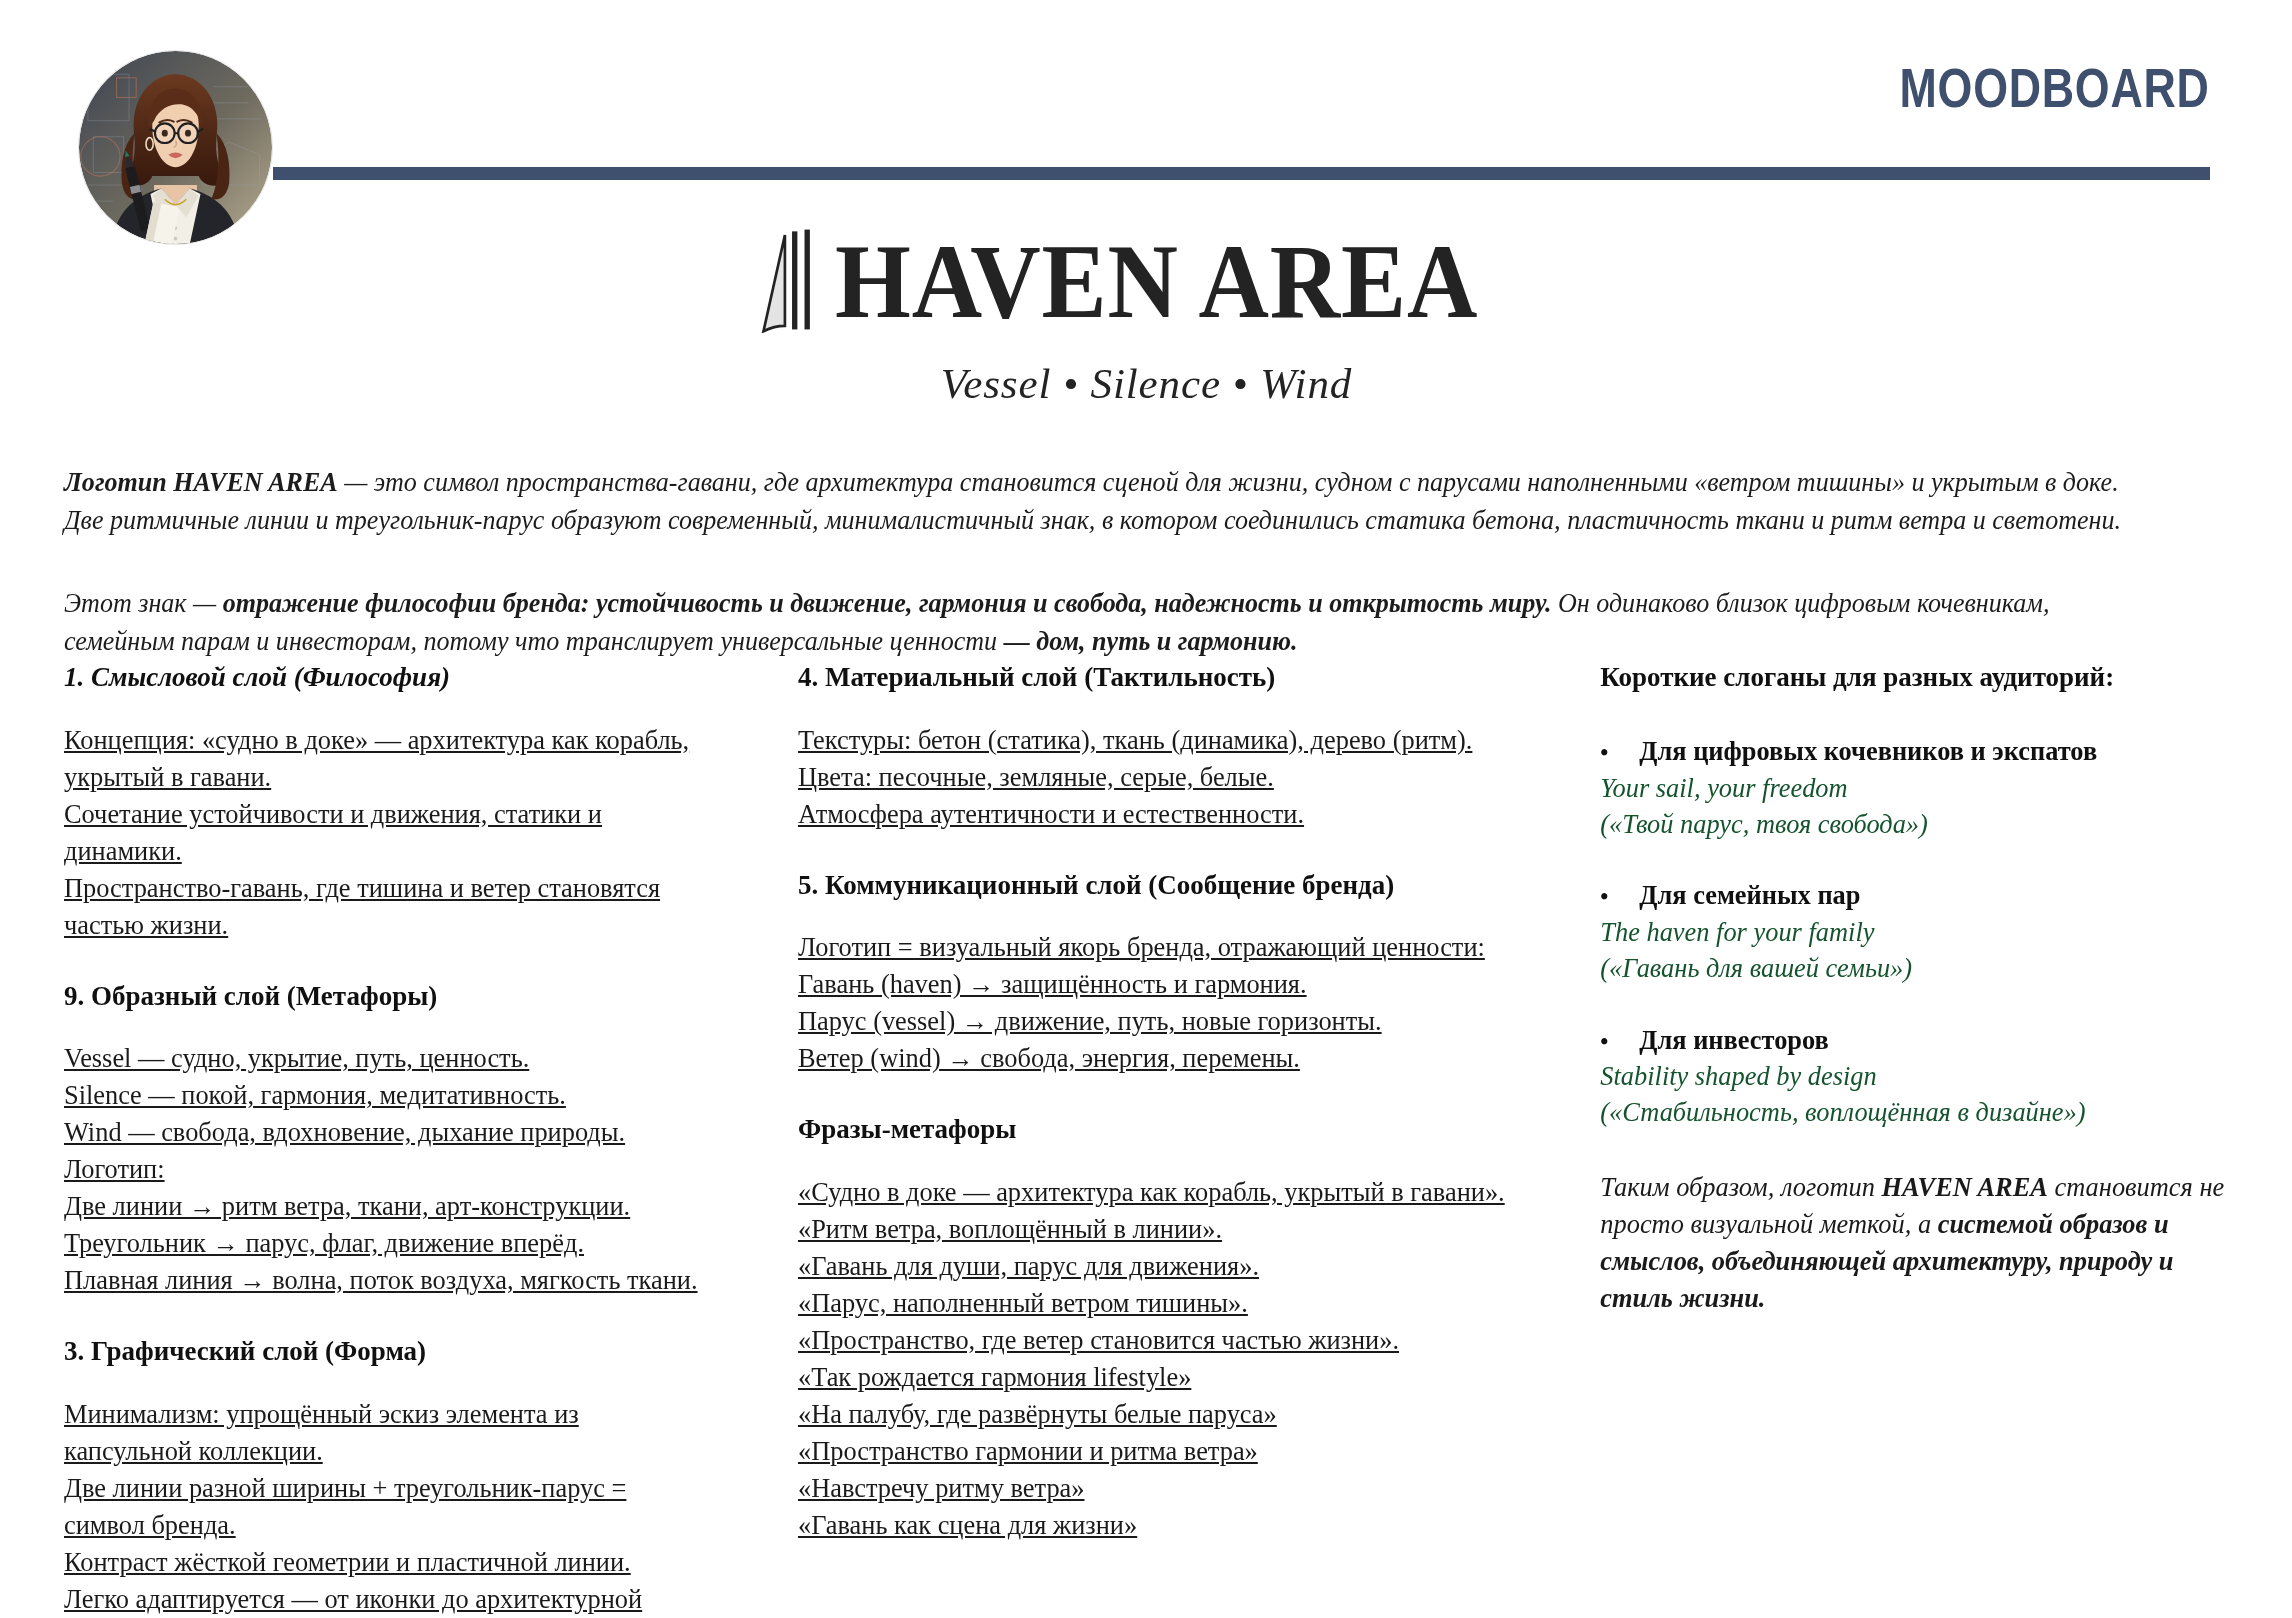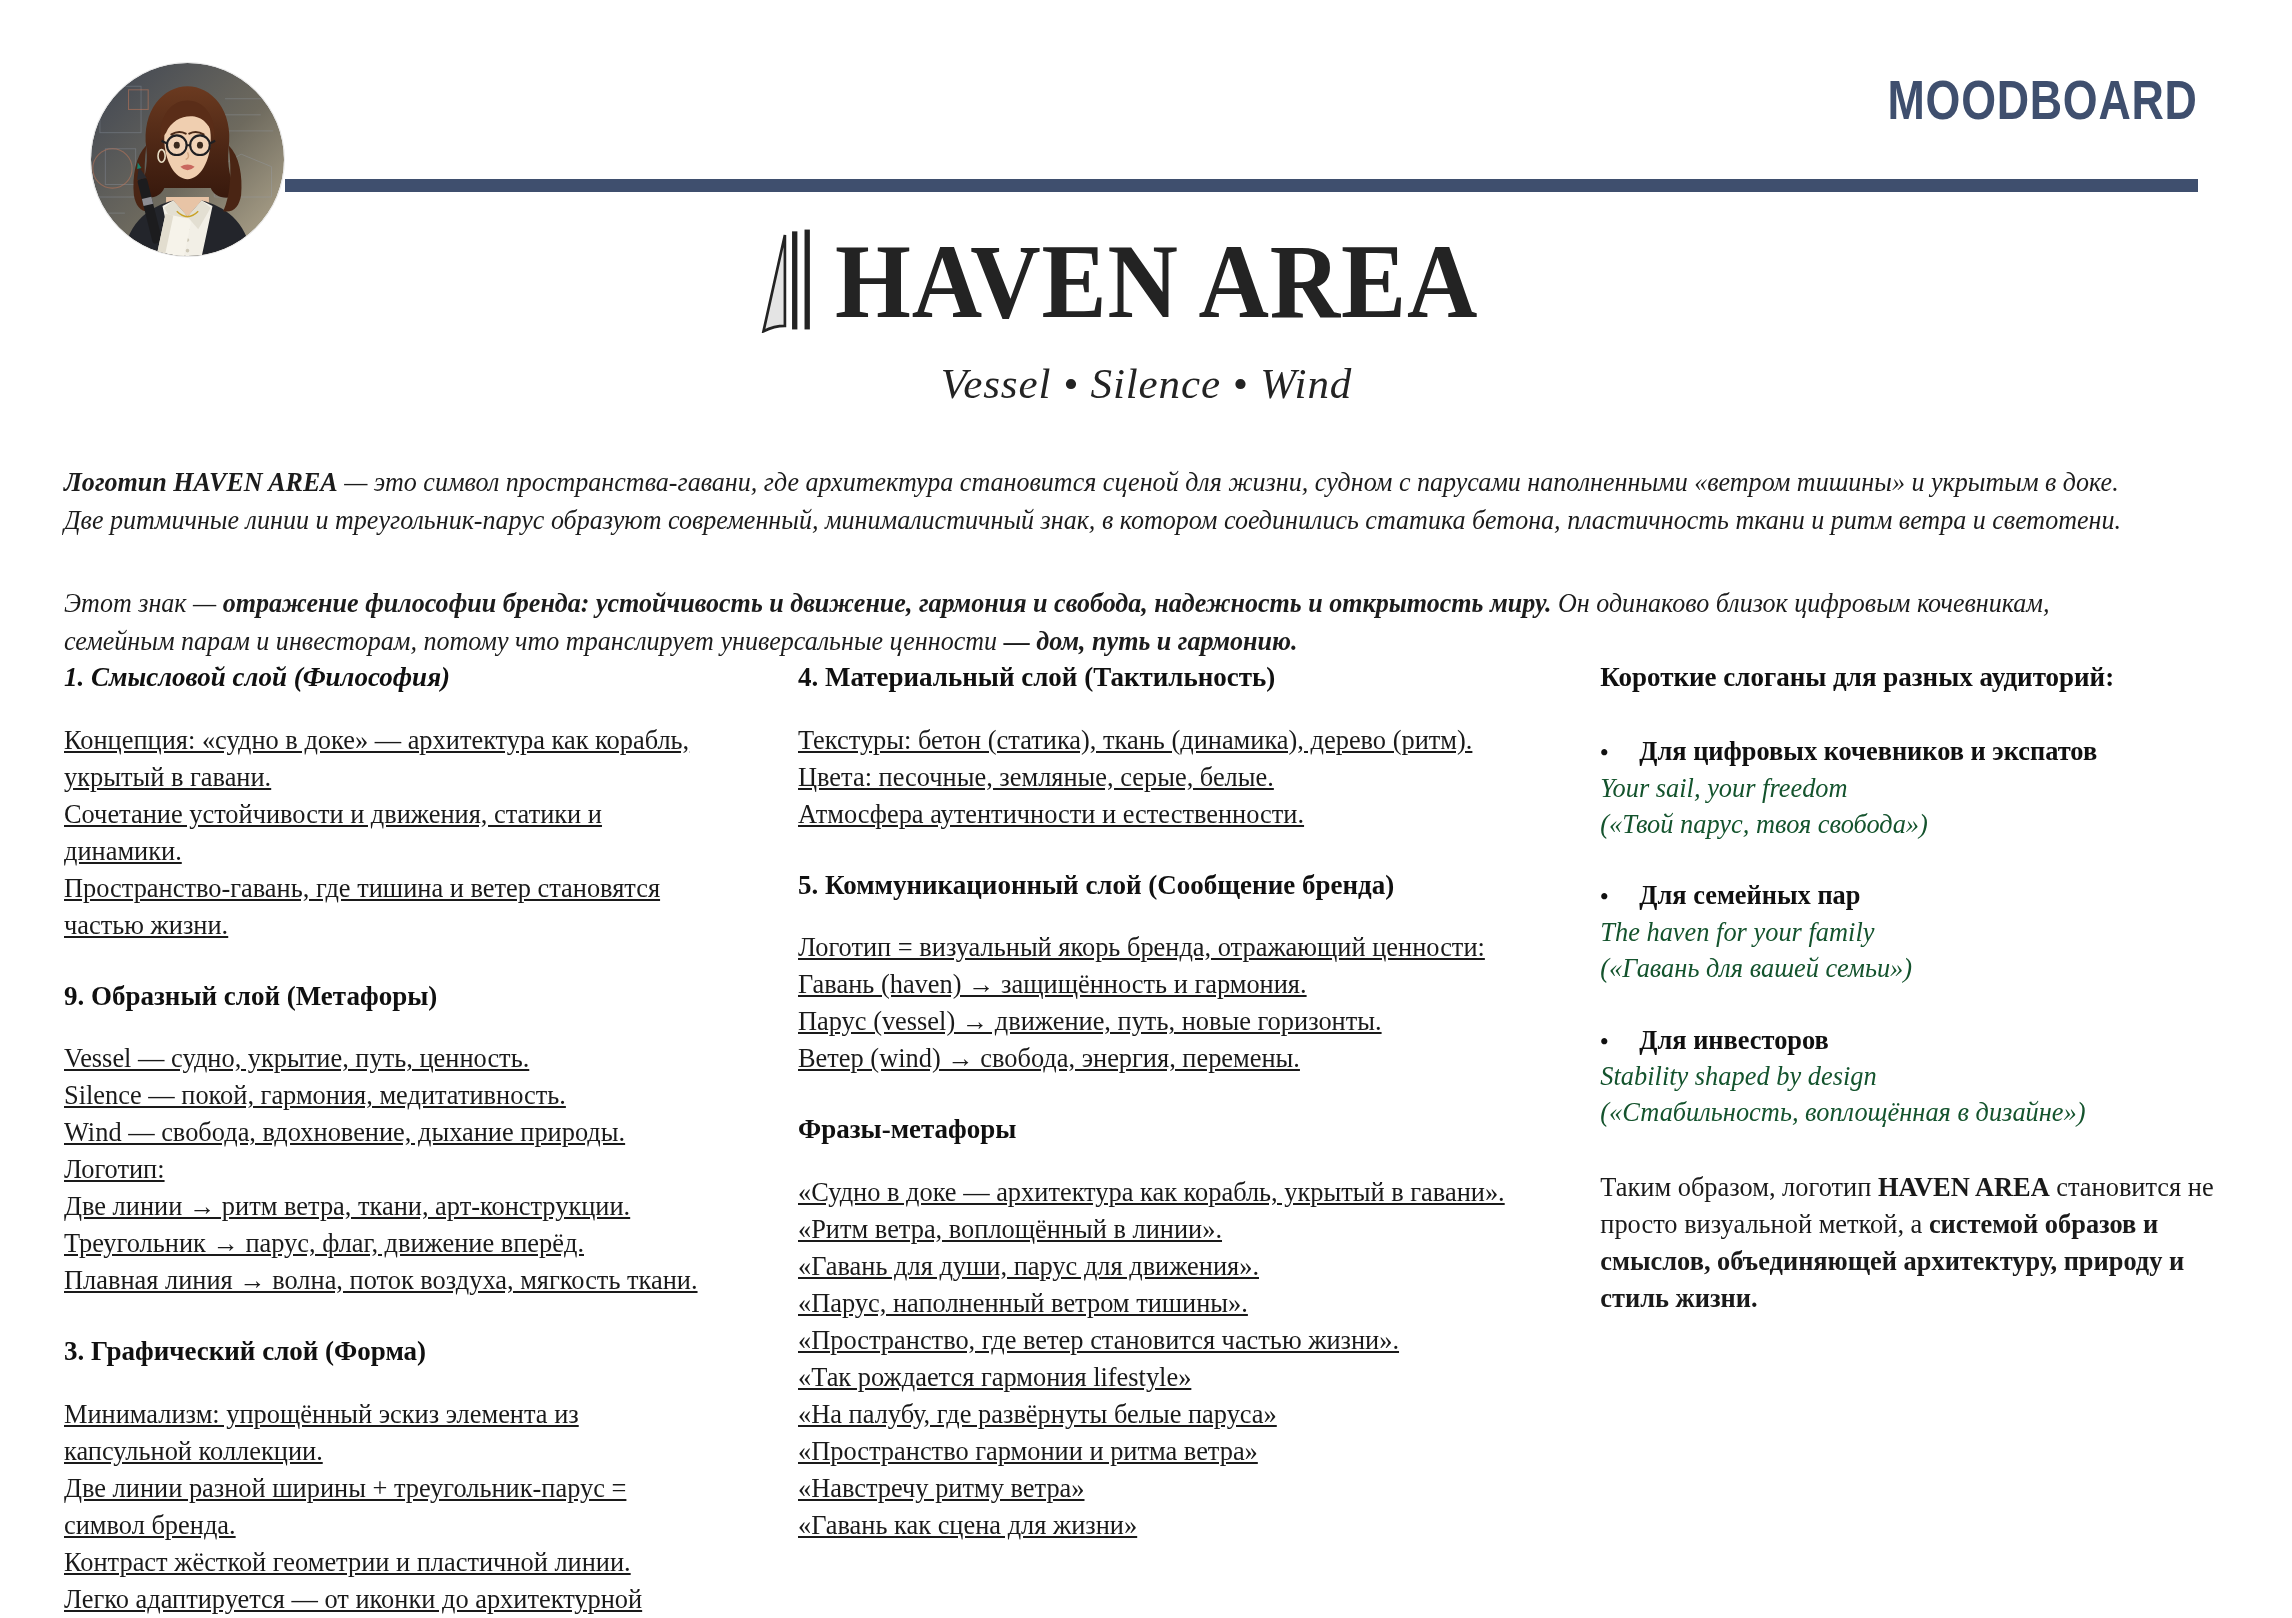--- a/index.html
+++ b/index.html
@@ -14,21 +14,21 @@
     font-family: "Liberation Serif", "DejaVu Serif", serif;
     color: #1a1a1a;
     position: relative;
     overflow: hidden;
   }
 
   .page {
     position: absolute;
     inset: 0;
     background: #ffffff;
-    padding: 16px;
+    padding: 4px;
   }
 
   
   .header {
     position: relative;
     height: 222px;
   }
   .avatar {
     position: absolute;
     left: 75px;
@@ -172,20 +172,21 @@
     font-style: italic;
     font-size: 26.4px;
     line-height: 1.36;
     color: #14532d;
   }
   .outro {
     margin-top: 20px;
     font-size: 26.4px;
     line-height: 1.40;
     color: #1a1a1a;
+    font-style: italic;
   }
   .outro b { font-weight: 700; }
   .head-gap { height: 14.3px; }
 </style>
 </head>
 <body>
 
 <div class="page">
 
   <div class="header">

